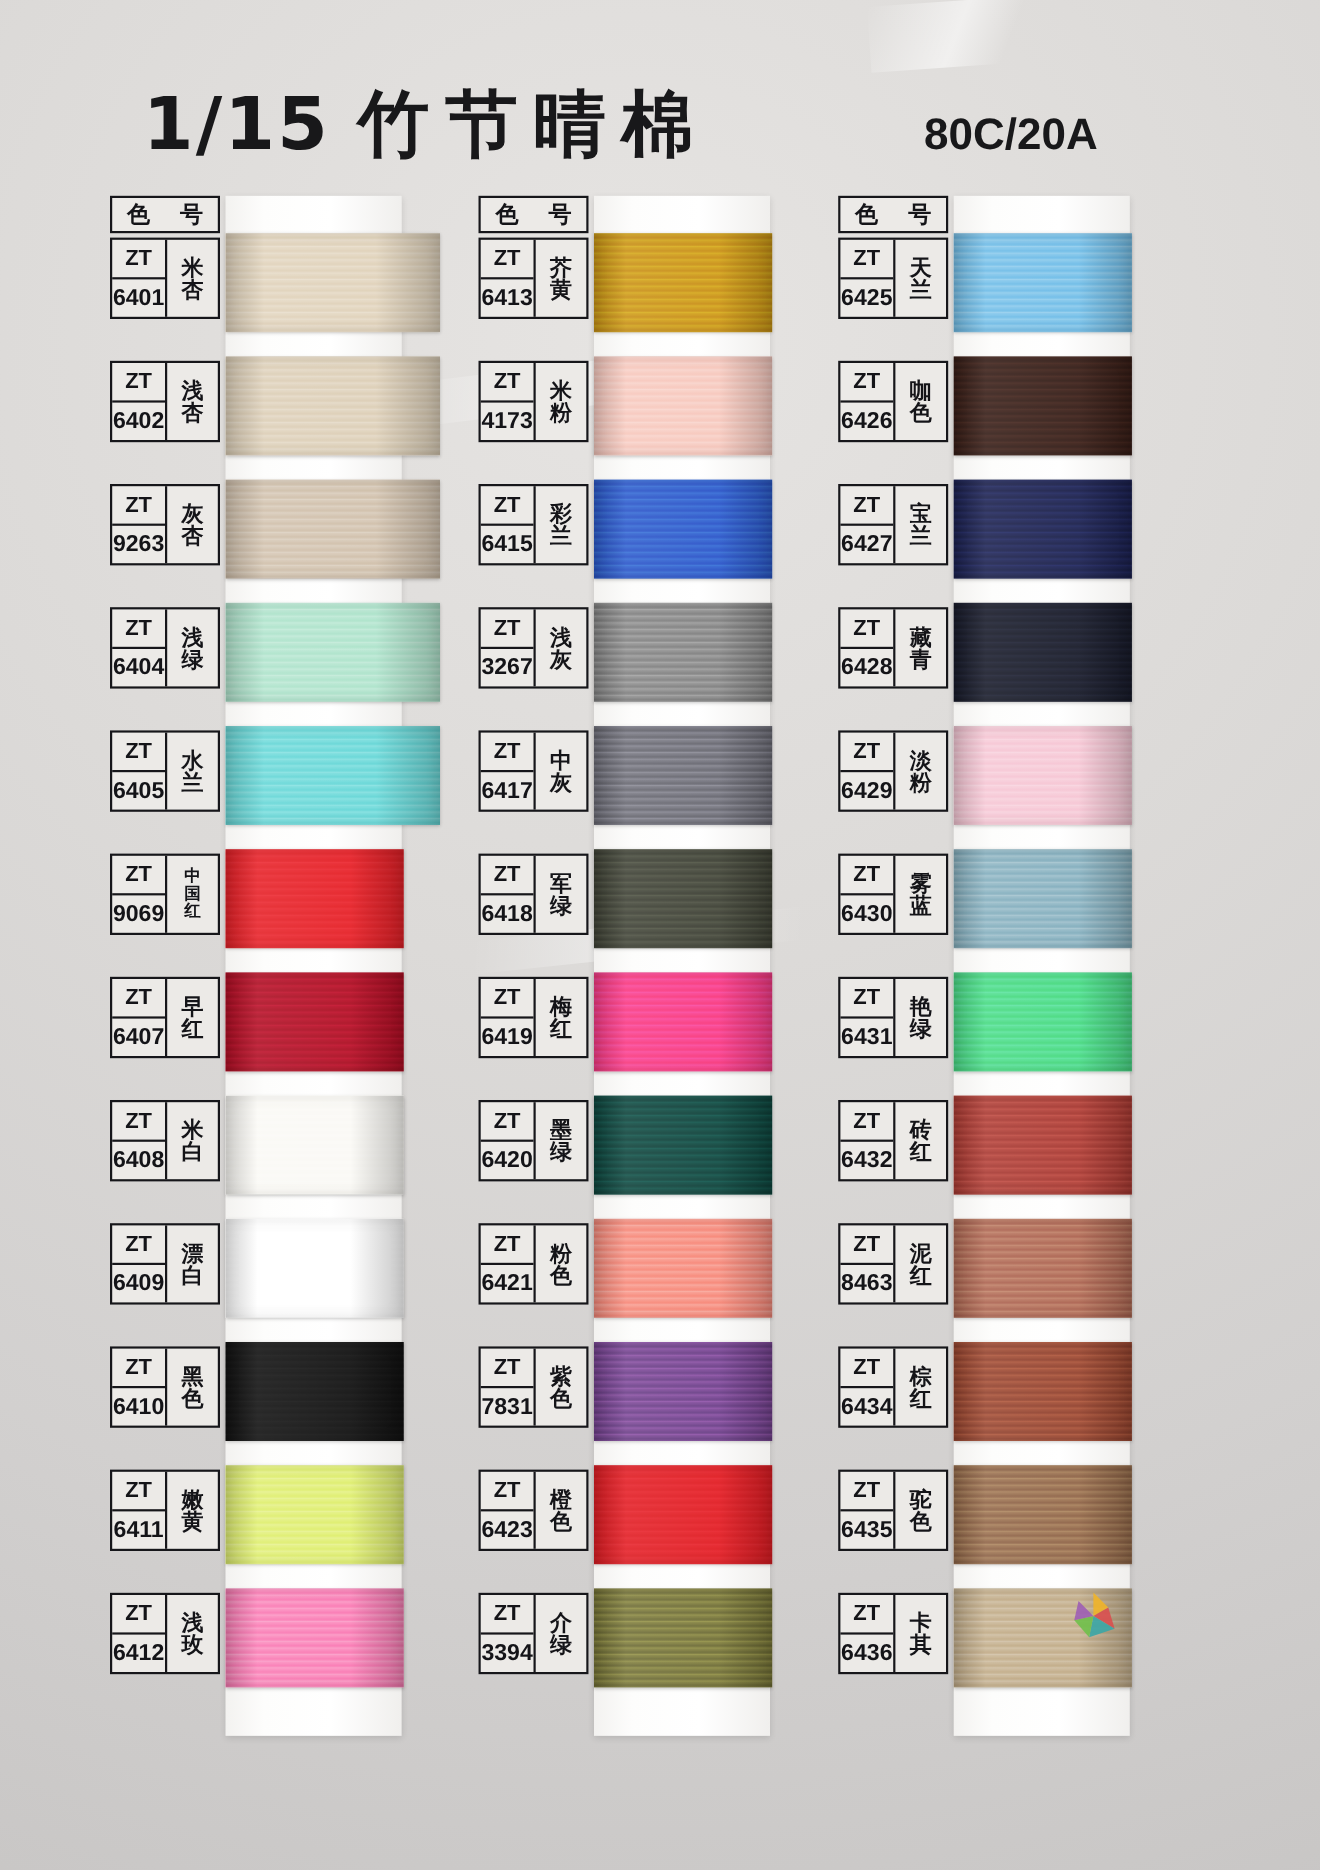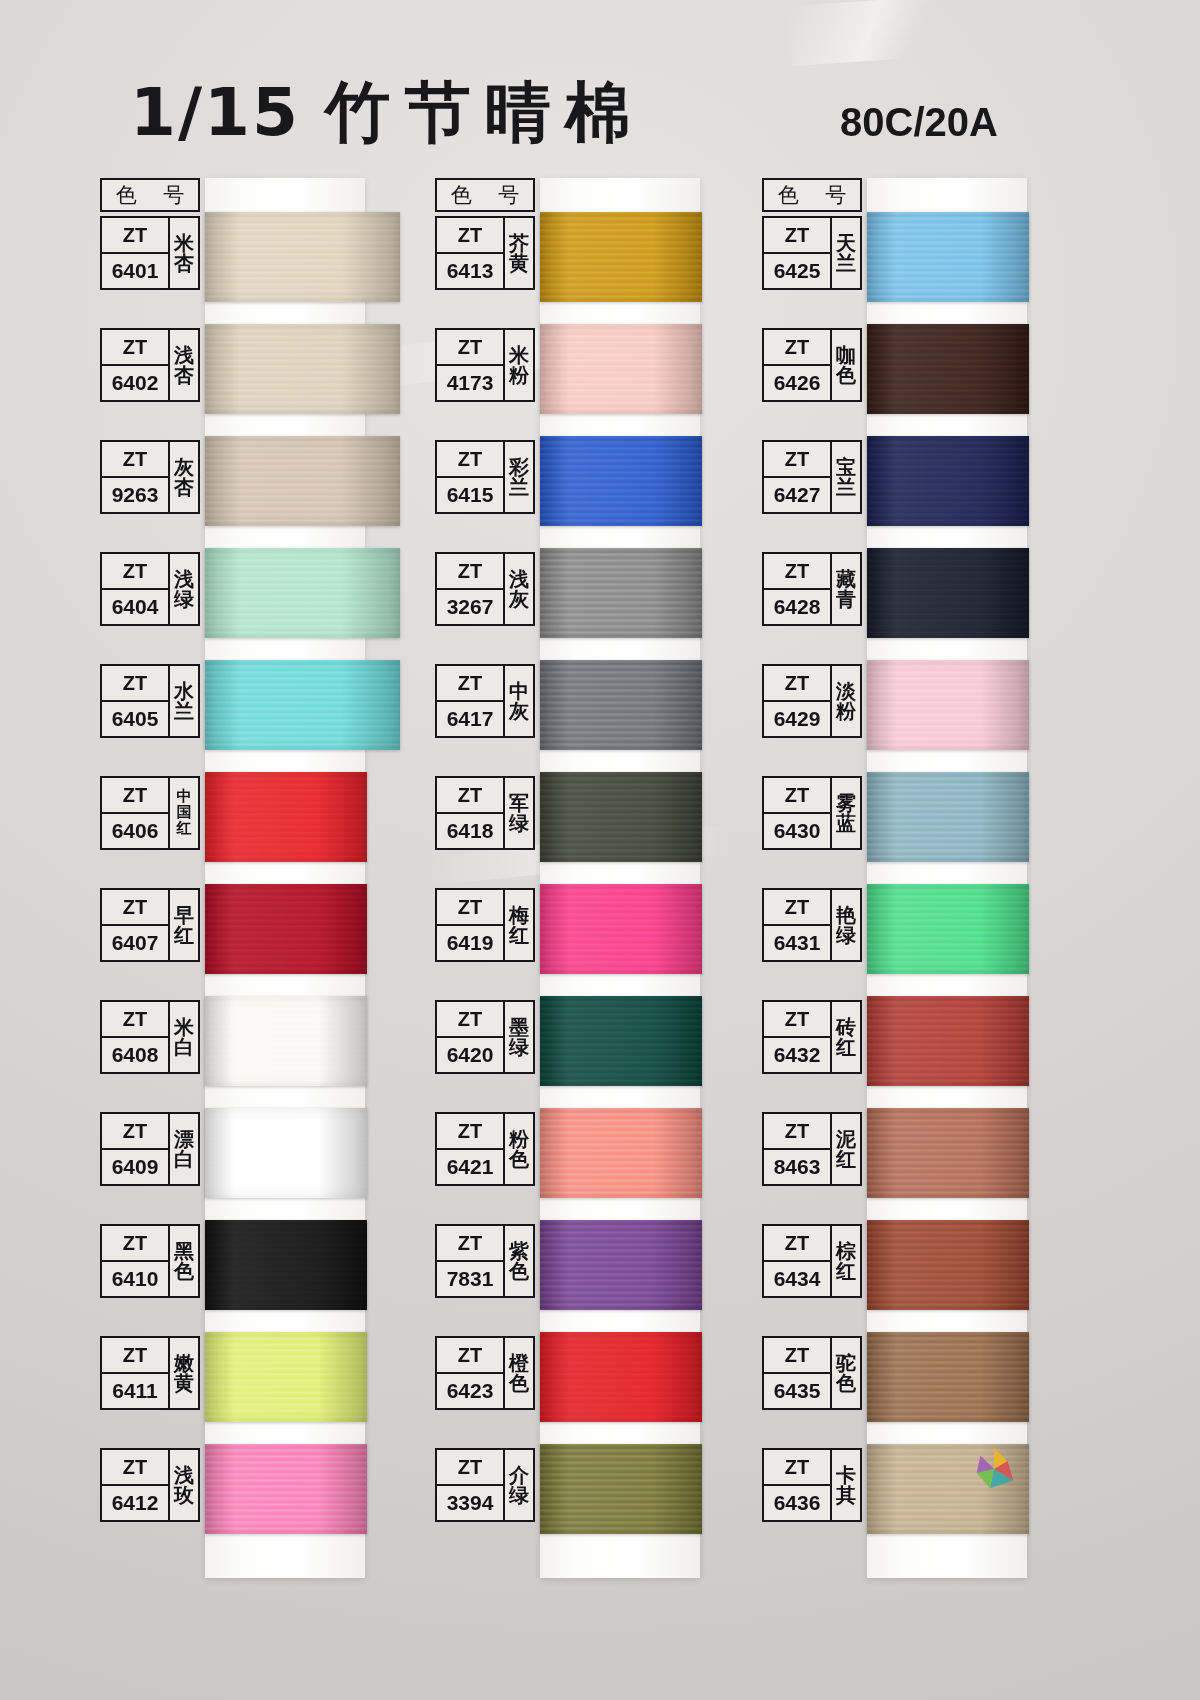--- a/index.html
+++ b/index.html
@@ -85,31 +85,31 @@
     background:linear-gradient(90deg,rgba(0,0,0,.18) 0%,rgba(255,255,255,.10) 18%,rgba(255,255,255,.06) 70%,rgba(0,0,0,.22) 100%);
   }
   .yarn.wide{left:105px;width:195px;}
 
   
   .hdr{
     position:absolute;left:0;top:0;width:100px;height:34px;
     background:#eceae7;border:2px solid #16161a;
     box-sizing:border-box;
     display:flex;align-items:center;justify-content:center;
-    font-size:21px;font-weight:normal;color:#141418;letter-spacing:10px;
+    font-size:21px;font-weight:bold;color:#141418;letter-spacing:10px;
     text-indent:10px;
   }
   .lbl{
     position:absolute;left:0;width:100px;height:74px;
     border:2px solid #16161a;box-sizing:border-box;
     background:#eceae7;
     display:flex;
   }
   .lbl .left{
-    width:68px;display:flex;flex-direction:column;
+    width:50px;display:flex;flex-direction:column;
     border-right:2px solid #16161a;box-sizing:border-box;
   }
   .lbl .zt{
     flex:1;display:flex;align-items:center;justify-content:center;
     font-size:20px;font-weight:bold;color:#141418;
     border-bottom:2px solid #16161a;box-sizing:border-box;
     font-family:"Liberation Sans",sans-serif;
   }
   .lbl .num{
     flex:1;display:flex;align-items:center;justify-content:center;
@@ -214,21 +214,21 @@
         <span>兰</span>
       </div>
     </div>
     <div class="yarn" style="top: 594px; height: 90px; background: rgb(232, 35, 42);">
       <div class="threads"></div>
       <div class="shade"></div>
     </div>
     <div class="lbl" style="top: 598px;">
       <div class="left">
         <div class="zt">ZT</div>
-        <div class="num">6406</div>
+        <div class="num">9069</div>
       </div>
       <div class="name three">
         <span>中</span>
         <span>国</span>
         <span>红</span>
       </div>
     </div>
     <div class="yarn" style="top: 706px; height: 90px; background: rgb(181, 15, 38);">
       <div class="threads"></div>
       <div class="shade"></div>

